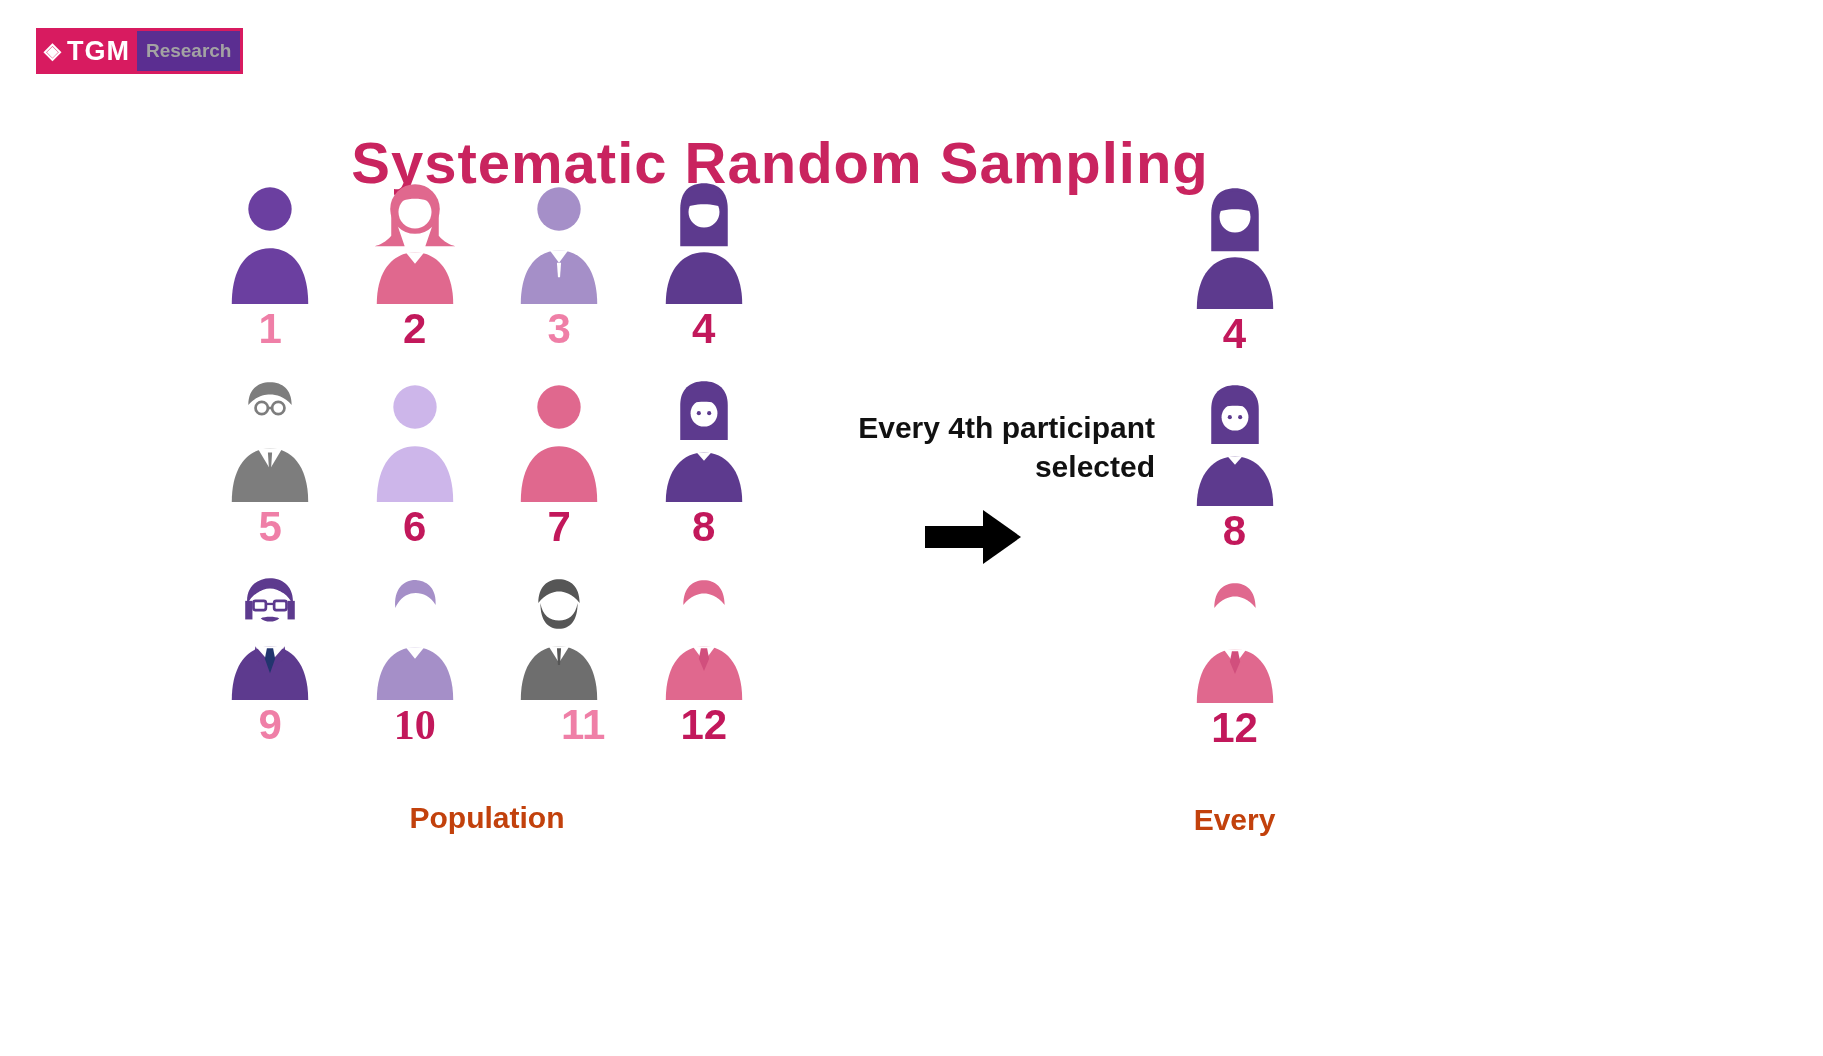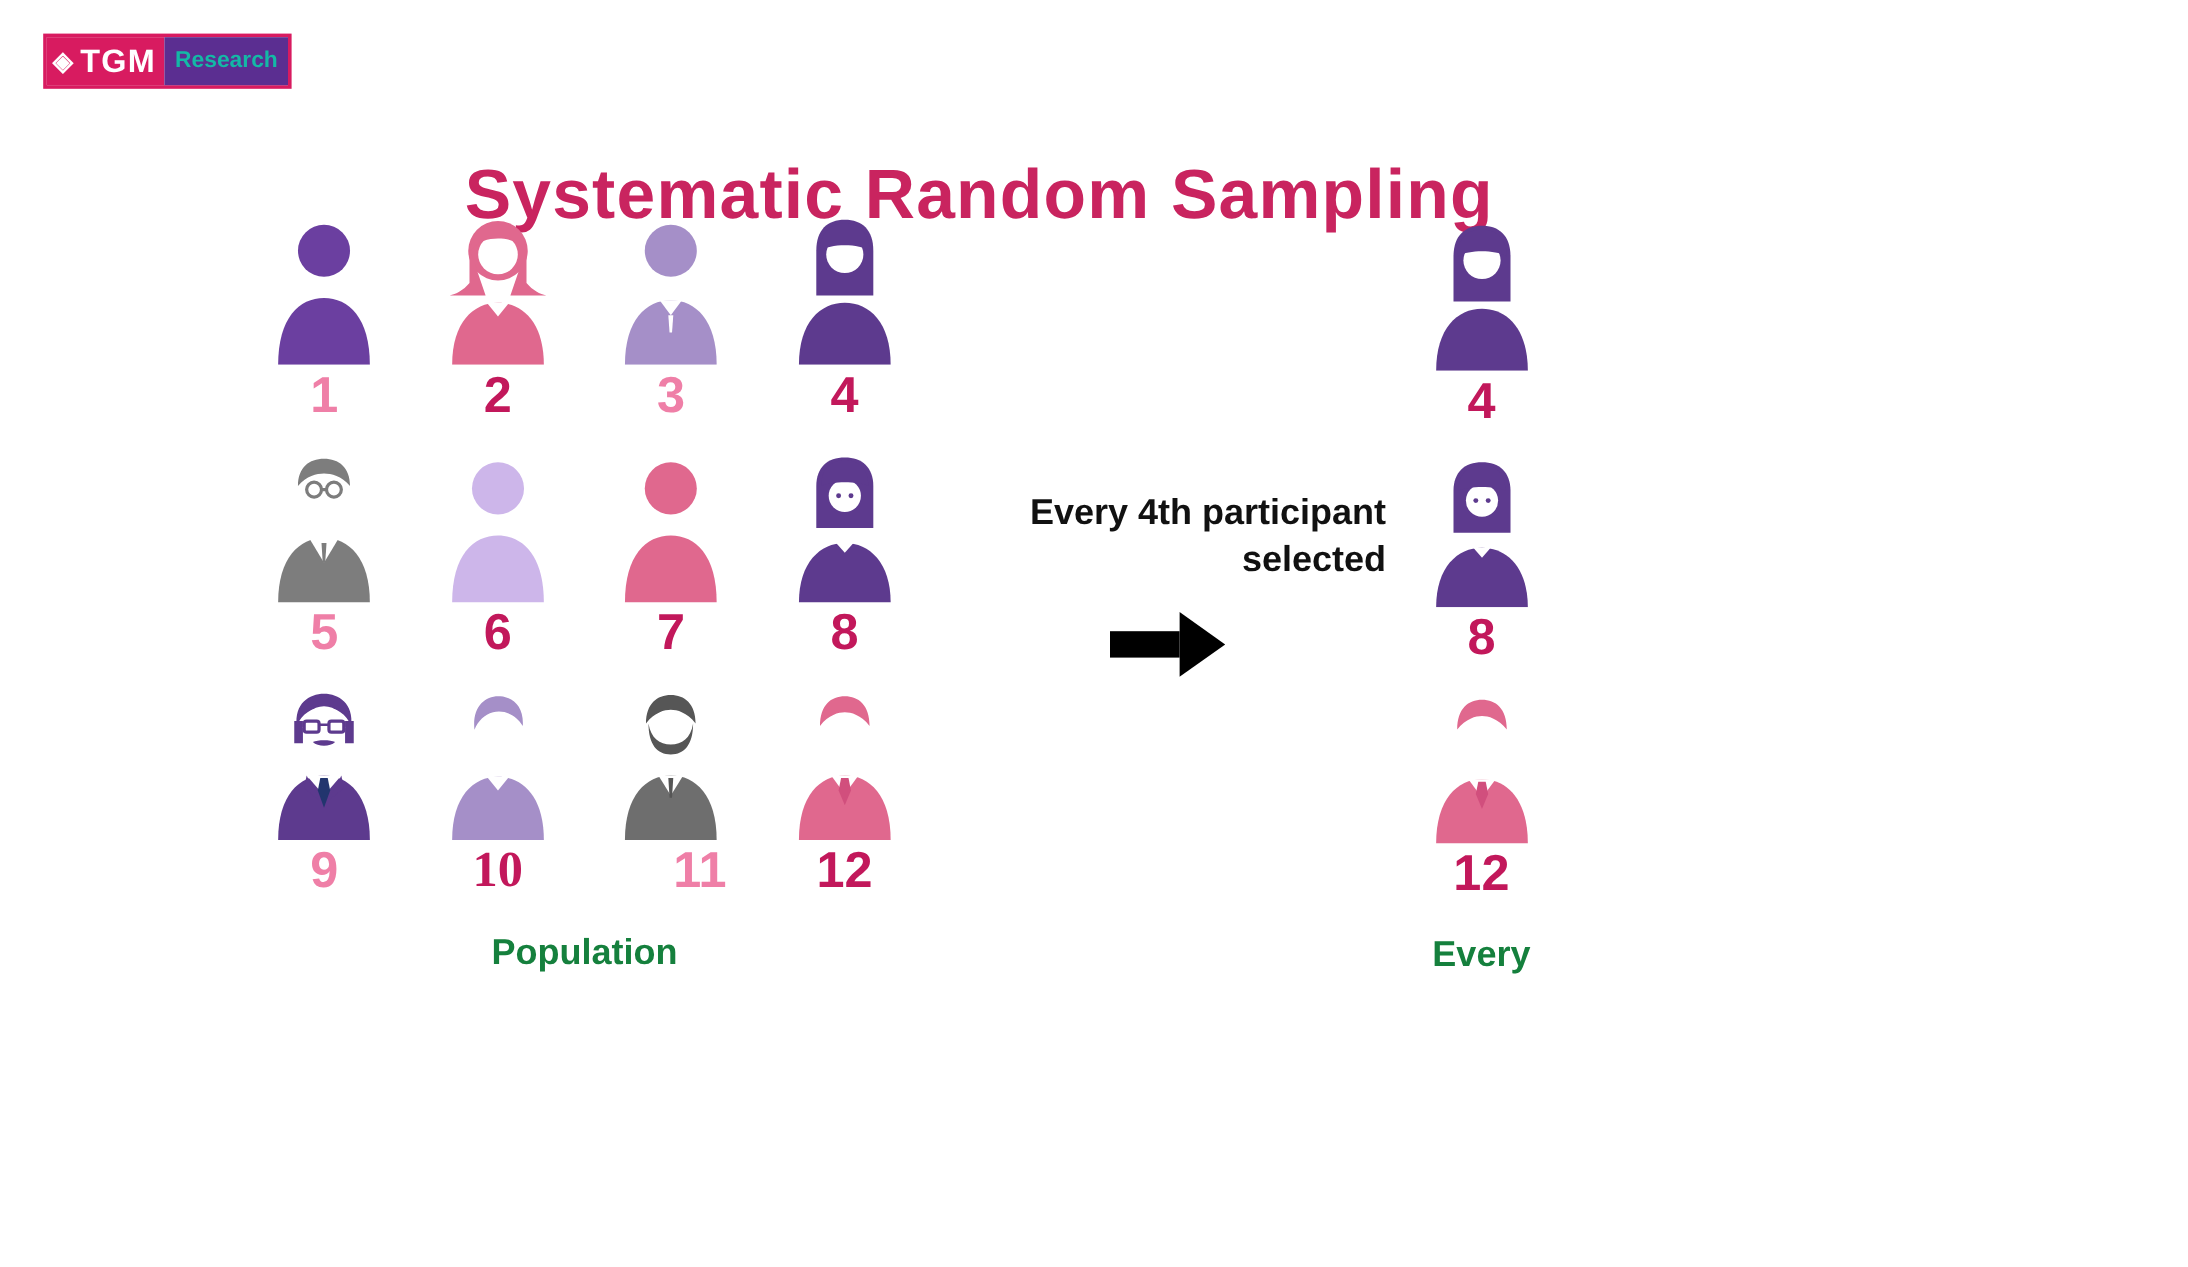--- a/index.html
+++ b/index.html
@@ -13,37 +13,37 @@
     position:absolute;left:36px;top:28px;display:flex;align-items:stretch;
     border:3px solid var(--logo-pink,#d81b60);height:40px;box-sizing:content-box;
   }
   .logo-left{
     display:flex;align-items:center;gap:5px;background:var(--logo-pink,#d81b60);
     color:#fff;padding:0 7px 0 5px;font-weight:700;font-size:27px;letter-spacing:1px;
   }
   .logo-diamond{font-size:22px;line-height:1;}
   .logo-right{
     display:flex;align-items:center;background:var(--logo-purple,#5b2e91);
-    color:#14b8a6;padding:0 9px;font-weight:700;font-size:19px;text-align:right;
+    color:#a3a3a3;padding:0 9px;font-weight:700;font-size:19px;text-align:right;
   }
 
   
   .title{
     position:absolute;left:0;top:90px;width:1560px;text-align:center;
-    font-size:58px;font-weight:800;color:var(--title,#c9245f);letter-spacing:1px;margin-left:36px;
+    font-size:58px;font-weight:800;color:var(--title,#c9245f);letter-spacing:1px;
   }
 
   
   .population{position:absolute;left:198px;top:178px;width:578px;}
   .pop-grid{display:grid;grid-template-columns:repeat(4,1fr);}
   .person-cell{display:flex;flex-direction:column;align-items:center;height:198px;}
   .person-icon svg{width:104px;height:126px;display:block;}
   .person-number{font-size:42px;font-weight:800;line-height:1;margin-top:4px;}
   .group-label{
-    text-align:center;font-size:30px;font-weight:700;color:#15803d;margin-top:5px;
+    text-align:center;font-size:30px;font-weight:700;color:#c2410c;margin-top:29px;
   }
 
   
   .middle{position:absolute;left:790px;top:408px;width:365px;text-align:right;}
   .middle-text{font-size:30px;font-weight:700;color:#111;line-height:1.3;}
   .arrow{margin:24px auto 0;display:flex;align-items:center;width:max-content;}
   .arrow-shaft{width:58px;height:22px;background:var(--arrow,#000);}
   .arrow-head{
     width:0;height:0;
     border-left:38px solid var(--arrow,#000);

